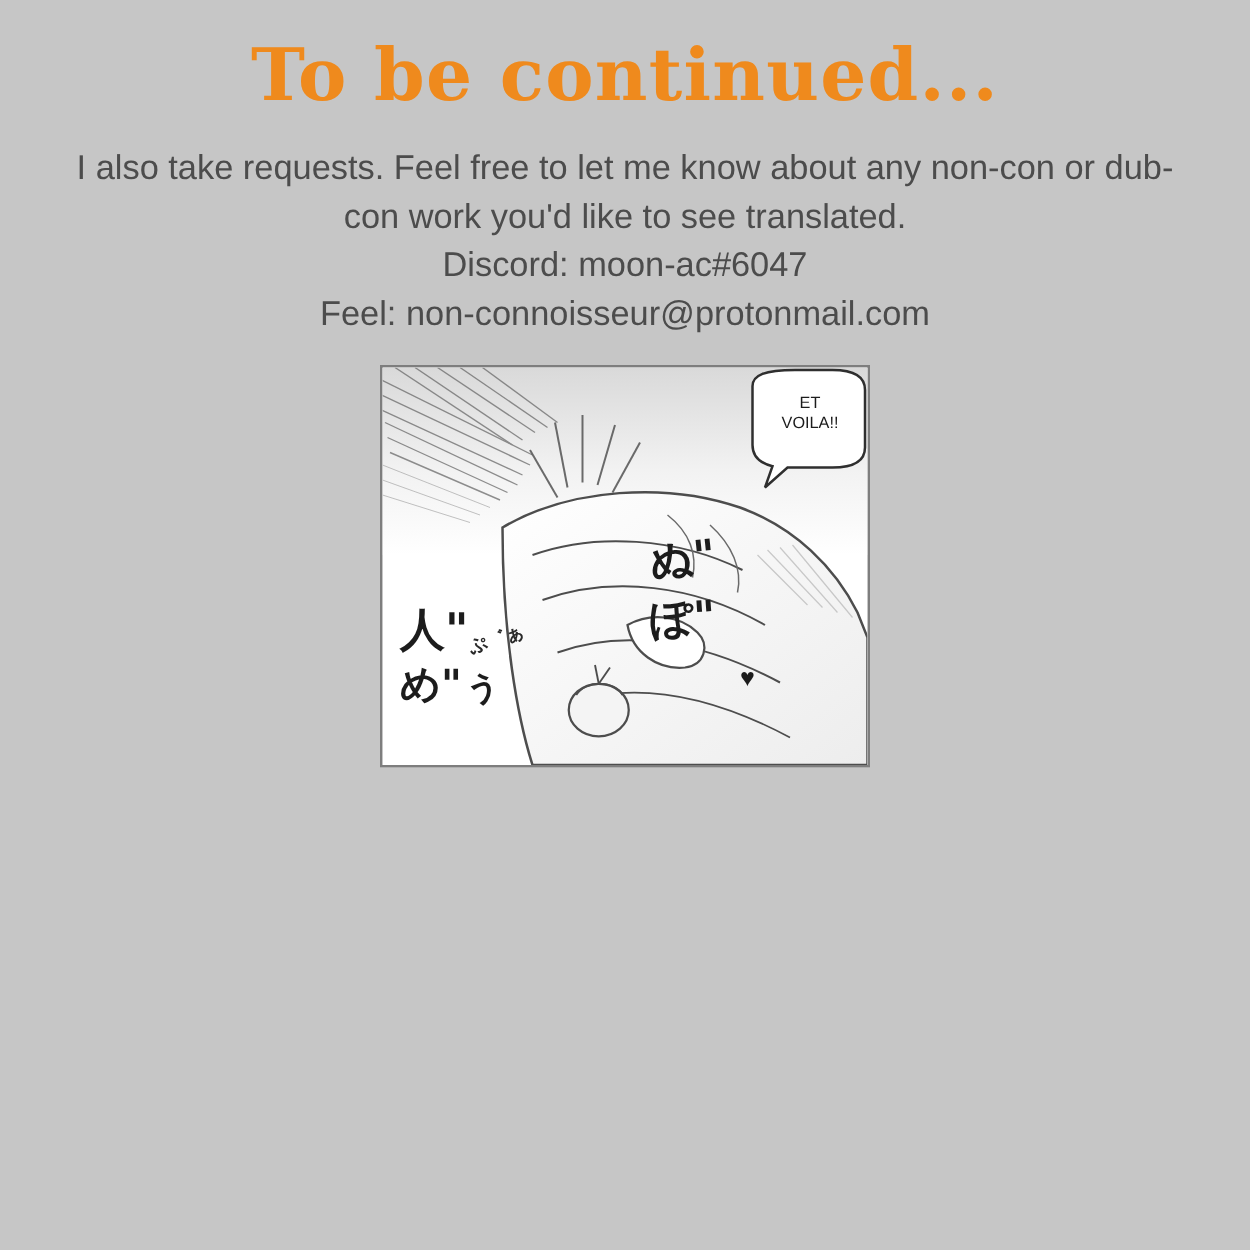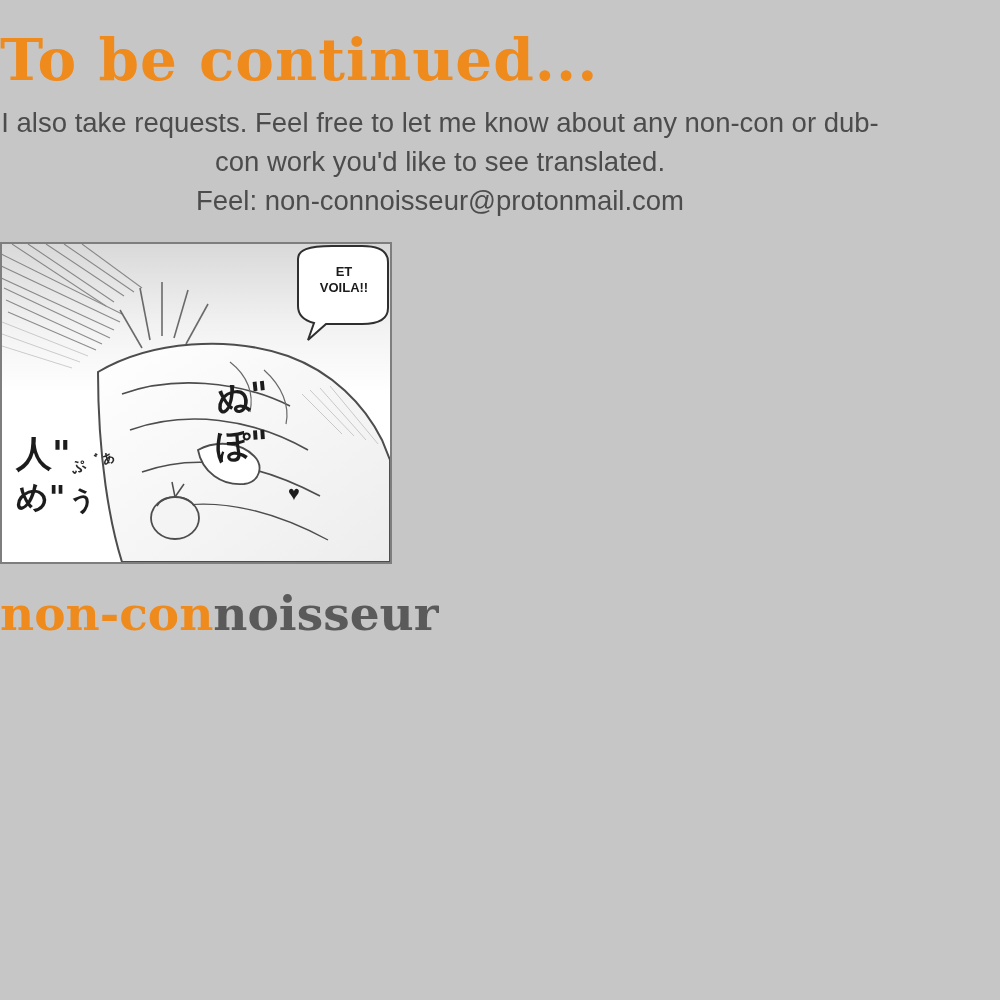--- a/index.html
+++ b/index.html
@@ -15,21 +15,21 @@
     overflow: hidden;
   }
 
   .page {
     position: relative;
     width: 1000px;
     height: 713px;
     box-sizing: border-box;
     display: flex;
     flex-direction: column;
-    align-items: flex-start;
+    align-items: center;
   }
 
   .title {
     margin-top: 30px;
     font-family: "DejaVu Serif", serif;
     font-size: 58px;
     font-weight: bold;
     color: #ef8a1d;
     letter-spacing: 1px;
     line-height: 1.05;
@@ -48,21 +48,21 @@
   .lend-hand {
     margin-top: 26px;
     width: 900px;
     text-align: center;
     font-size: 33px;
     line-height: 1.2;
     color: #4c4c4c;
   }
 
   .requests {
-    margin-top: 12px;
+    margin-top: 23px;
     width: 880px;
     text-align: center;
     font-size: 27.5px;
     line-height: 1.42;
     color: #4c4c4c;
   }
 
   .contact-line {
     width: 880px;
     text-align: center;
@@ -105,20 +105,21 @@
 <body>
 
 <div class="page">
 
   <div class="title">To be continued...</div>
 
 
 
   <div class="requests">I also take requests. Feel free to let me know about any non-con or dub-con work you'd like to see translated.</div>
 
+  <div class="contact-line">Discord: moon-ac#6047</div>
 
   <div class="contact-line">Feel: non-connoisseur@protonmail.com</div>
 
   <div class="panel-wrap">
     <svg class="panel-svg" viewBox="0 0 388 318" preserveAspectRatio="none">
       <defs>
         <linearGradient id="skinGrad" x1="0" y1="0" x2="1" y2="1">
           <stop offset="0%" stop-color="#ffffff"></stop>
           <stop offset="100%" stop-color="#ededed"></stop>
         </linearGradient>
@@ -185,35 +186,32 @@
           <line x1="318" y1="144" x2="364" y2="196"></line>
           <line x1="328" y1="142" x2="376" y2="200"></line>
         </g>
 
         <g>
           <path d="M296 15 C296 6, 306 2, 330 2 L360 2 C378 2, 386 8, 386 18 L386 64 C386 74, 378 80, 360 80 L324 80 L306 96 L312 79 C300 76, 296 70, 296 62 Z" fill="#ffffff" stroke="#2f2f2f" stroke-width="2"></path>
         </g>
       </g>
     </svg>
 
-    <div style="position:absolute; left:300px; top:20px; width:84px; text-align:center; font-family:'Liberation Sans', sans-serif; font-size:13px; font-weight:bold; color:#1c1c1c; line-height:1.25;">
+    <div style="position:absolute; left:300px; top:20px; width:84px; text-align:center; font-family:'Liberation Sans', sans-serif; font-size:13px; font-weight:normal; color:#1c1c1c; line-height:1.25;">
       <div>ET</div>
       <div>VOILA!!</div>
     </div>
 
     <div style="position:absolute; left:214px; top:130px; font-family:'DejaVu Sans', sans-serif; font-size:34px; font-weight:bold; color:#1c1c1c; transform:rotate(-6deg);">ぬ"</div>
 
     <div style="position:absolute; left:214px; top:178px; font-family:'DejaVu Sans', sans-serif; font-size:34px; font-weight:bold; color:#1c1c1c; transform:rotate(-4deg);">ぽ"</div>
 
     <div style="position:absolute; left:14px; top:186px; font-family:'DejaVu Sans', sans-serif; font-size:36px; font-weight:bold; color:#1c1c1c;">人"</div>
 
     <div style="position:absolute; left:14px; top:232px; font-family:'DejaVu Sans', sans-serif; font-size:32px; font-weight:bold; color:#1c1c1c;">め"ぅ</div>
 
     <div style="position:absolute; left:68px; top:208px; font-family:'DejaVu Sans', sans-serif; font-size:15px; font-weight:bold; color:#2a2a2a; transform:rotate(-18deg);">ぷ゛ぁ</div>
 
     <div style="position:absolute; left:286px; top:238px; font-size:20px; color:#1c1c1c;">♥</div>
   </div>
 
-  <div class="footer">
-    <span class="fa sr-inline">non-con</span><span class="fb sr-inline">noisseur</span>
-  </div>
 
 </div>
 
 </body></html>

